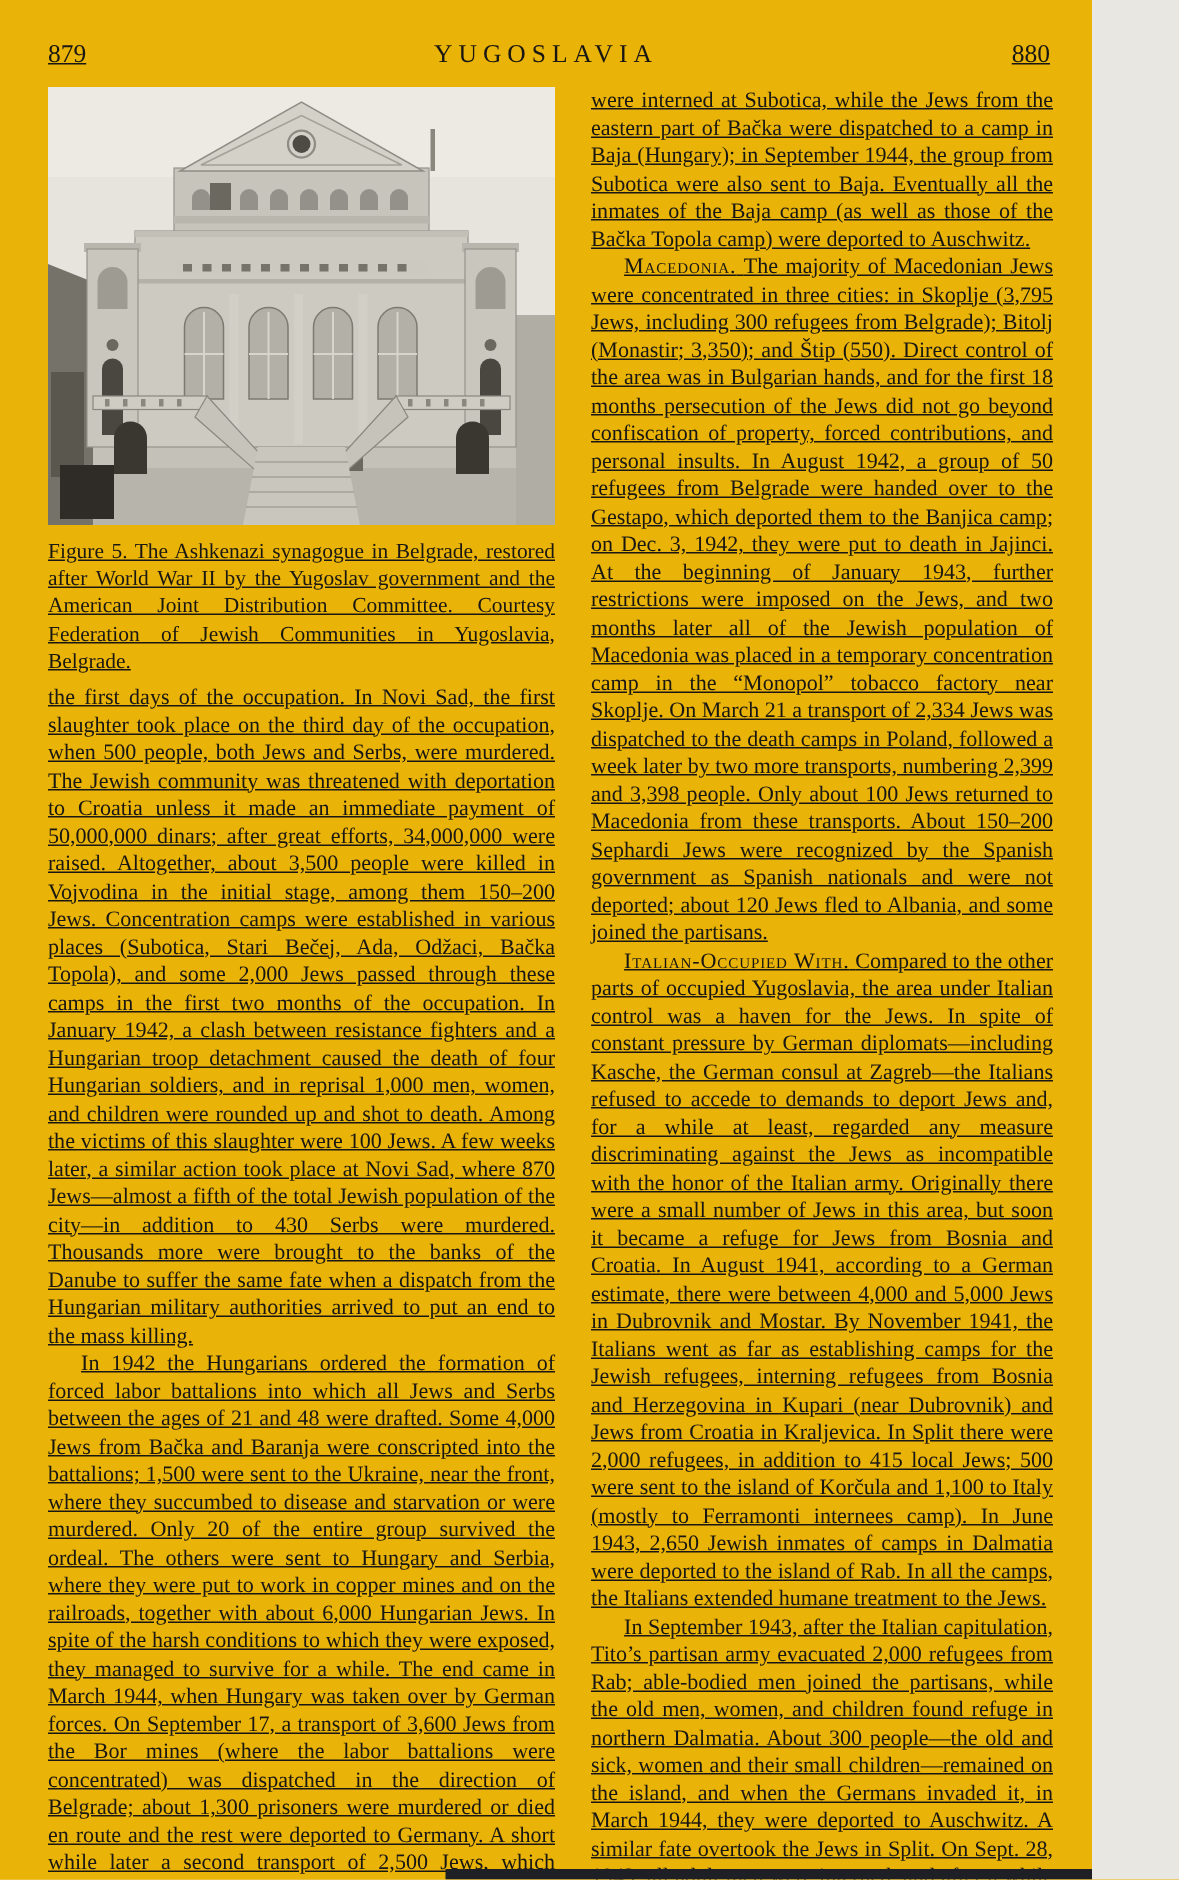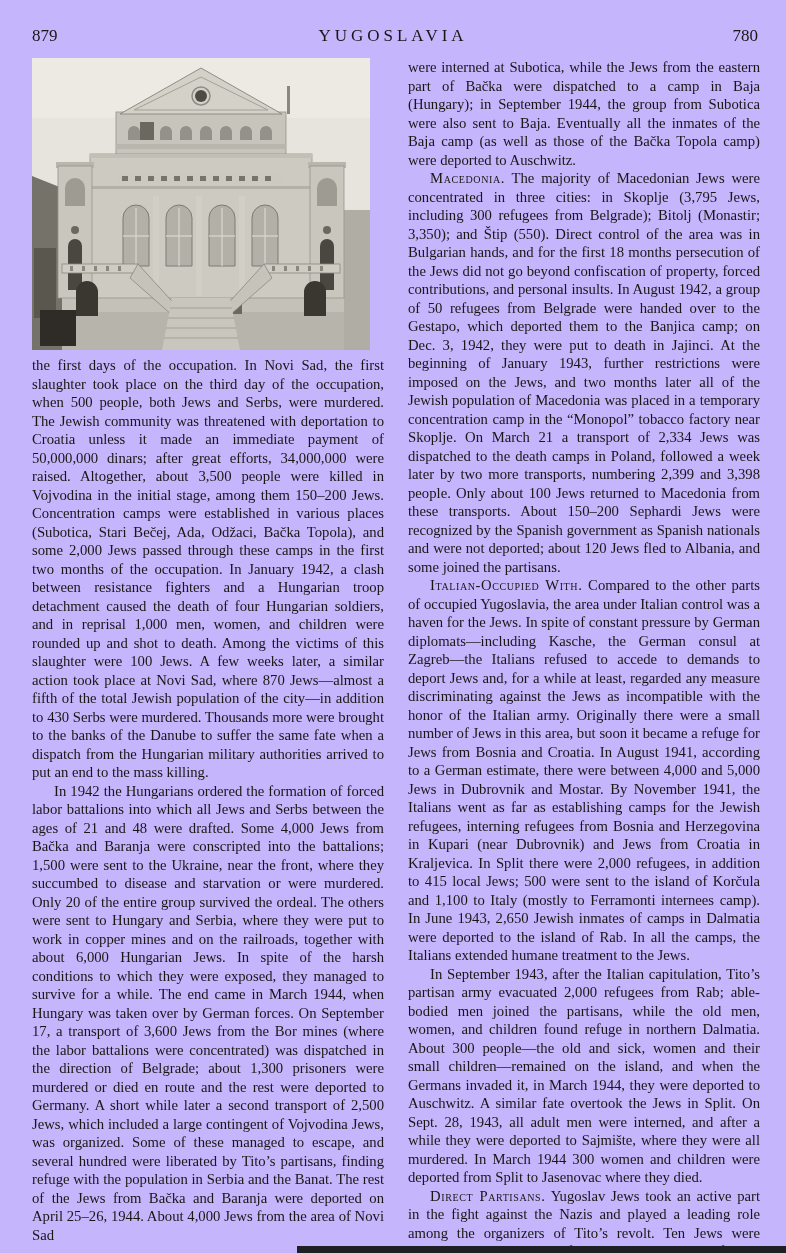--- a/index.html
+++ b/index.html
@@ -5,23 +5,24 @@
   html,body{margin:0;padding:0;}
   body{
     width:786px;height:1253px;
     background:#e9e7e1;
     font-family:"Liberation Serif", serif;
     color:#191713;
     overflow:hidden;
   }
   .page{
     position:relative;
-    width:786px;height:1253px;
-    background:#c4b5fd;
+    width:728px;height:1253px;
+    background:#eab308;
     overflow:hidden;
+    text-decoration:underline;
   }
   .running-head{
     position:relative;
     display:flex;justify-content:space-between;align-items:baseline;
     padding:26px 28px 0 32px;
     font-size:17px;
   }
   .running-head .title{
     position:absolute;left:50%;transform:translateX(-50%);
     letter-spacing:4px;font-size:17px;
@@ -56,21 +57,21 @@
   }
 </style>
 </head>
 <body>
 
 <div class="page">
 
   <header class="running-head">
     <span>879</span>
     <span class="title">YUGOSLAVIA</span>
-    <span>780</span>
+    <span>880</span>
   </header>
 
   <div class="columns">
 
     <div class="col left">
 
       <figure>
         <div class="photo">
           <svg width="338" height="292" viewBox="0 0 338 292" xmlns="http://www.w3.org/2000/svg">
 
@@ -184,20 +185,21 @@
 
             <polygon points="140,240 198,240 208,292 130,292" fill="#c9c6be"></polygon>
             <g stroke="#a3a098" stroke-width="1">
               <line x1="138" y1="250" x2="200" y2="250"></line>
               <line x1="136" y1="260" x2="202" y2="260"></line>
               <line x1="134" y1="270" x2="204" y2="270"></line>
               <line x1="132" y1="280" x2="206" y2="280"></line>
             </g>
           </svg>
         </div>
+        <figcaption>Figure 5. The Ashkenazi synagogue in Belgrade, restored after World War II by the Yugoslav government and the American Joint Distribution Committee. Courtesy Federation of Jewish Communities in Yugoslavia, Belgrade.</figcaption>
       </figure>
 
       <p class="para">the first days of the occupation. In Novi Sad, the first slaughter took place on the third day of the occupation, when 500 people, both Jews and Serbs, were murdered. The Jewish community was threatened with deportation to Croatia unless it made an immediate payment of 50,000,000 dinars; after great efforts, 34,000,000 were raised. Altogether, about 3,500 people were killed in Vojvodina in the initial stage, among them 150–200 Jews. Concentration camps were established in various places (Subotica, Stari Bečej, Ada, Odžaci, Bačka Topola), and some 2,000 Jews passed through these camps in the first two months of the occupation. In January 1942, a clash between resistance fighters and a Hungarian troop detachment caused the death of four Hungarian soldiers, and in reprisal 1,000 men, women, and children were rounded up and shot to death. Among the victims of this slaughter were 100 Jews. A few weeks later, a similar action took place at Novi Sad, where 870 Jews—almost a fifth of the total Jewish population of the city—in addition to 430 Serbs were murdered. Thousands more were brought to the banks of the Danube to suffer the same fate when a dispatch from the Hungarian military authorities arrived to put an end to the mass killing.</p>
       <p class="para indent">In 1942 the Hungarians ordered the formation of forced labor battalions into which all Jews and Serbs between the ages of 21 and 48 were drafted. Some 4,000 Jews from Bačka and Baranja were conscripted into the battalions; 1,500 were sent to the Ukraine, near the front, where they succumbed to disease and starvation or were murdered. Only 20 of the entire group survived the ordeal. The others were sent to Hungary and Serbia, where they were put to work in copper mines and on the railroads, together with about 6,000 Hungarian Jews. In spite of the harsh conditions to which they were exposed, they managed to survive for a while. The end came in March 1944, when Hungary was taken over by German forces. On September 17, a transport of 3,600 Jews from the Bor mines (where the labor battalions were concentrated) was dispatched in the direction of Belgrade; about 1,300 prisoners were murdered or died en route and the rest were deported to Germany. A short while later a second transport of 2,500 Jews, which included a large contingent of Vojvodina Jews, was organized. Some of these managed to escape, and several hundred were liberated by Tito’s partisans, finding refuge with the population in Serbia and the Banat. The rest of the Jews from Bačka and Baranja were deported on April 25–26, 1944. About 4,000 Jews from the area of Novi Sad</p>
     </div>
 
     <div class="col right">
       <p class="para">were interned at Subotica, while the Jews from the eastern part of Bačka were dispatched to a camp in Baja (Hungary); in September 1944, the group from Subotica were also sent to Baja. Eventually all the inmates of the Baja camp (as well as those of the Bačka Topola camp) were deported to Auschwitz.</p>
 
       <p class="para indent">

